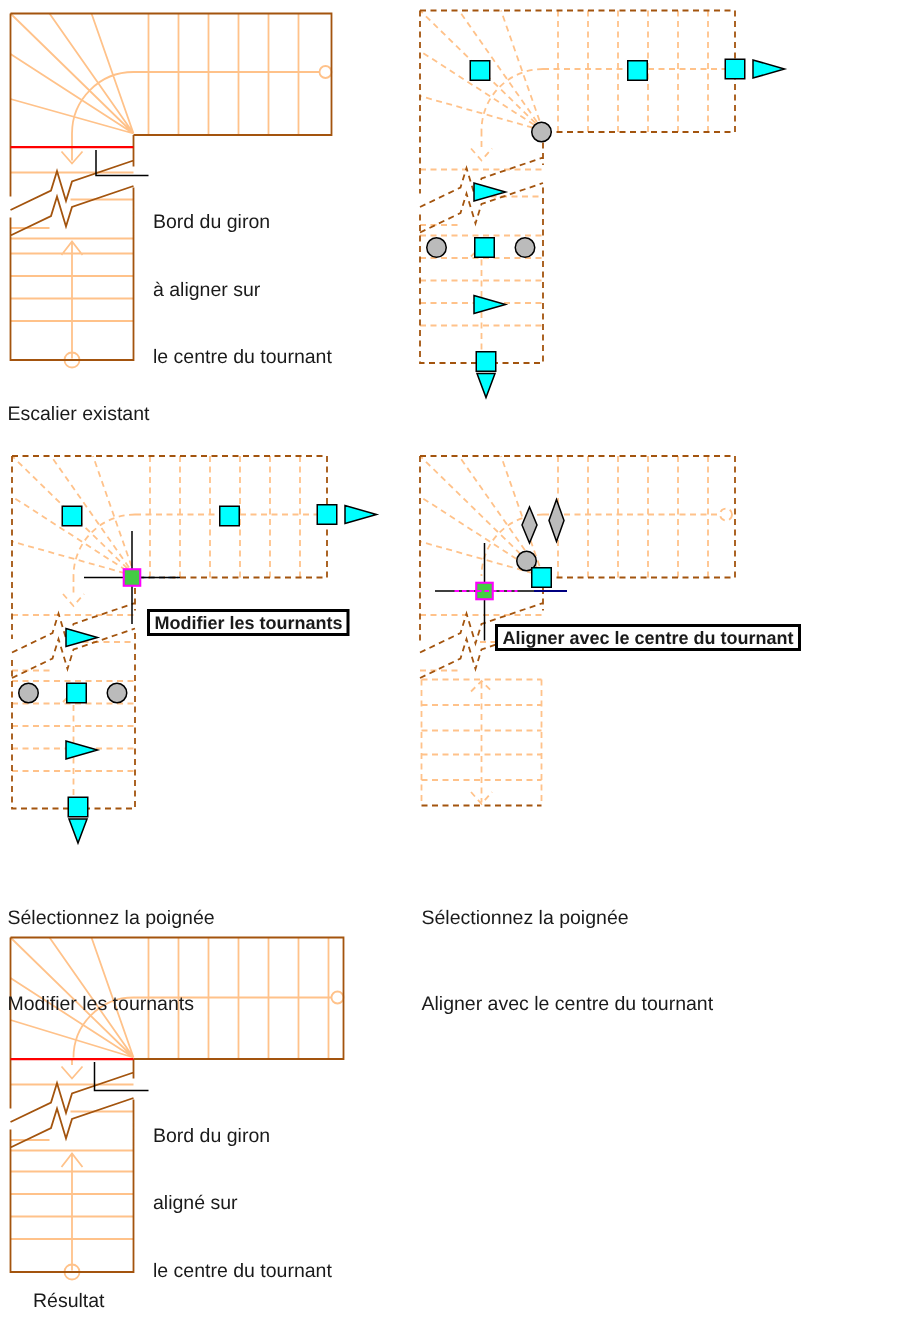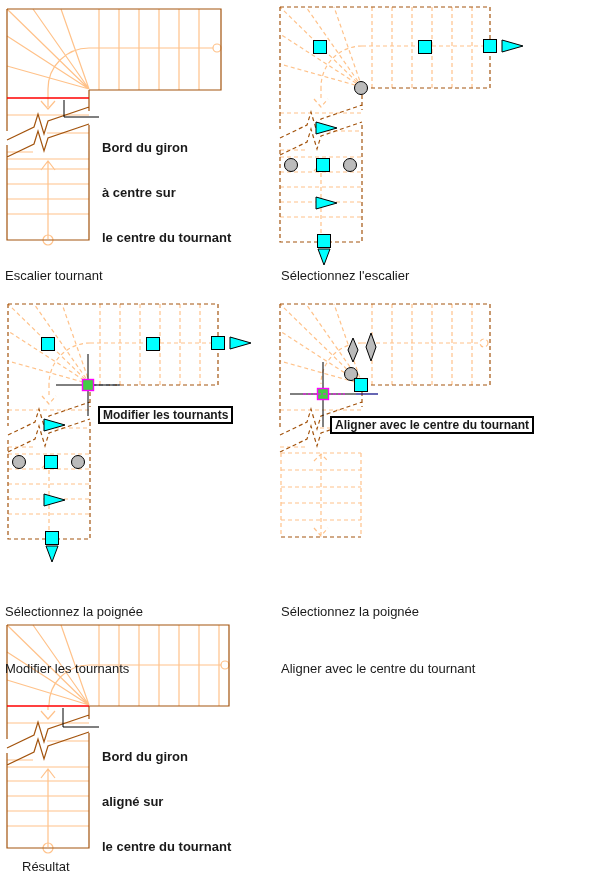--- a/index.html
+++ b/index.html
@@ -14,21 +14,21 @@
   .blk{stroke:#000;fill:none;stroke-width:1;}
   .blue{stroke:#99CCFF;fill:none;stroke-width:1.2;stroke-dasharray:3 3;}
   .navy{stroke:#000080;fill:none;stroke-width:1.2;}
   .mag{stroke:#FF00FF;fill:none;stroke-width:1.2;stroke-dasharray:3 2;}
   .gsq{fill:#00FFFF;stroke:#000;stroke-width:1;}
   .gtr{fill:#00FFFF;stroke:#000;stroke-width:1;}
   .gcr{fill:#BBBBBB;stroke:#000;stroke-width:1;}
   .gdm{fill:#BBBBBB;stroke:#000;stroke-width:1;}
   .ggr{fill:#44CC44;stroke:#FF00FF;stroke-width:1.4;}
   .caption{position:absolute;font-size:13px;line-height:19px;white-space:pre;}
-  .annot{position:absolute;font-size:13px;line-height:15px;white-space:pre;font-weight:bold;}
+  .annot{position:absolute;font-size:13px;line-height:15px;white-space:pre;}
   .tooltip{position:absolute;border:2px solid #000;background:#fff;font-size:12px;
            font-weight:bold;line-height:14px;padding:0 3px;white-space:nowrap;}
 </style>
 </head>
 <body>
 
 <div class="canvas">
 
 <svg width="600" height="878" viewBox="0 0 600 878">
 
@@ -145,27 +145,26 @@
       M7,625 V739 M7,753 V848 H89 V733
       M7,748 L34,735 L38,722 L44,742 L48,729 L89,715
       M7,765 L34,752 L38,739 L44,759 L48,746 L89,732"></path>
     <path class="red" d="M7,706 H89"></path>
     <path class="blk" d="M63,708 V727 H99"></path>
   </g>
 </svg>
 
   <div class="annot" style="left:102px;top:110px;">
     <div>Bord du giron</div>
-    <div>à centre sur</div>
+    <div>à aligner sur</div>
     <div>le centre du tournant</div>
   </div>
 
-  <div class="caption" style="left:5px;top:266px;">Escalier tournant</div>
+  <div class="caption" style="left:5px;top:266px;">Escalier existant</div>
 
-  <div class="caption" style="left:281px;top:266px;">Sélectionnez l'escalier</div>
 
   <div class="tooltip" style="left:98px;top:406px;">Modifier les tournants</div>
 
   <div class="caption" style="left:5px;top:564px;">
     <div>Sélectionnez la poignée</div>
     <div>Modifier les tournants</div>
   </div>
 
   <div class="tooltip" style="left:330px;top:416px;">Aligner avec le centre du tournant</div>
 

